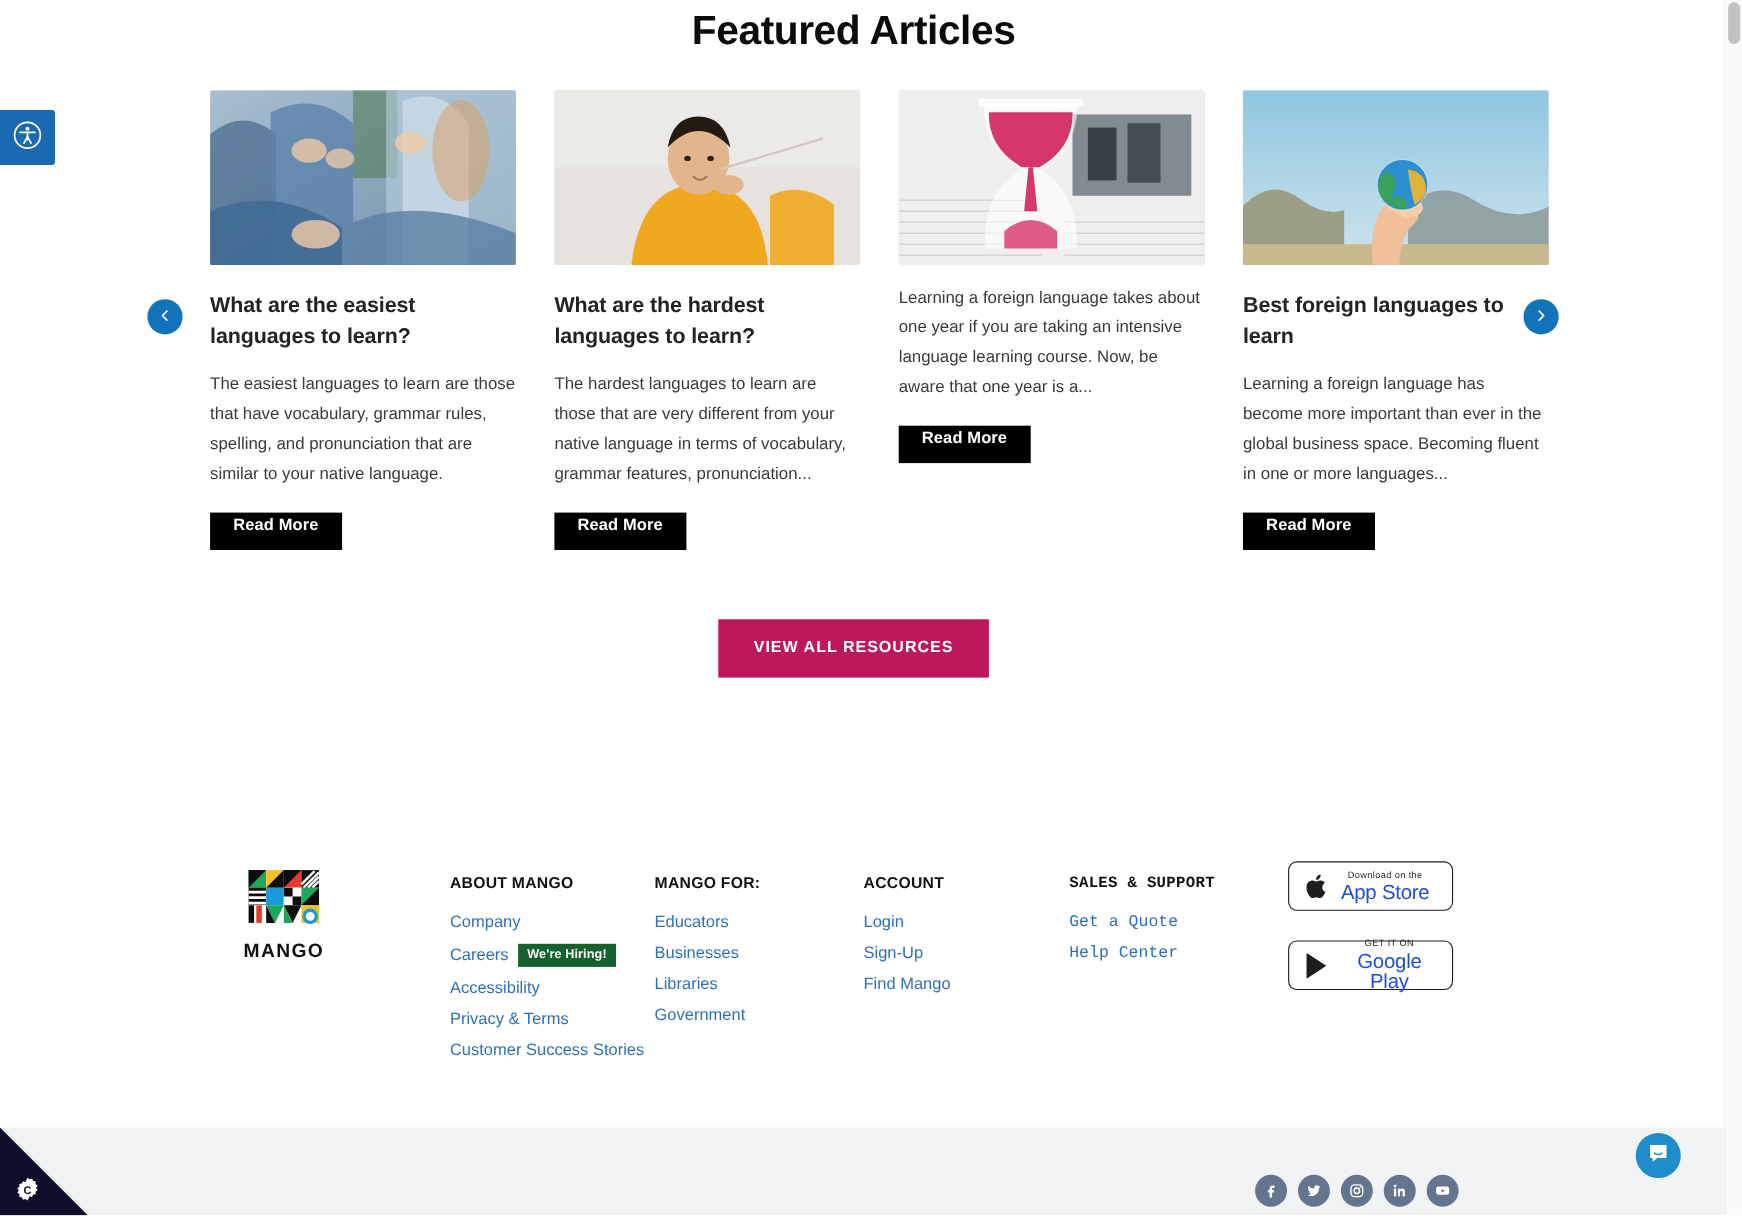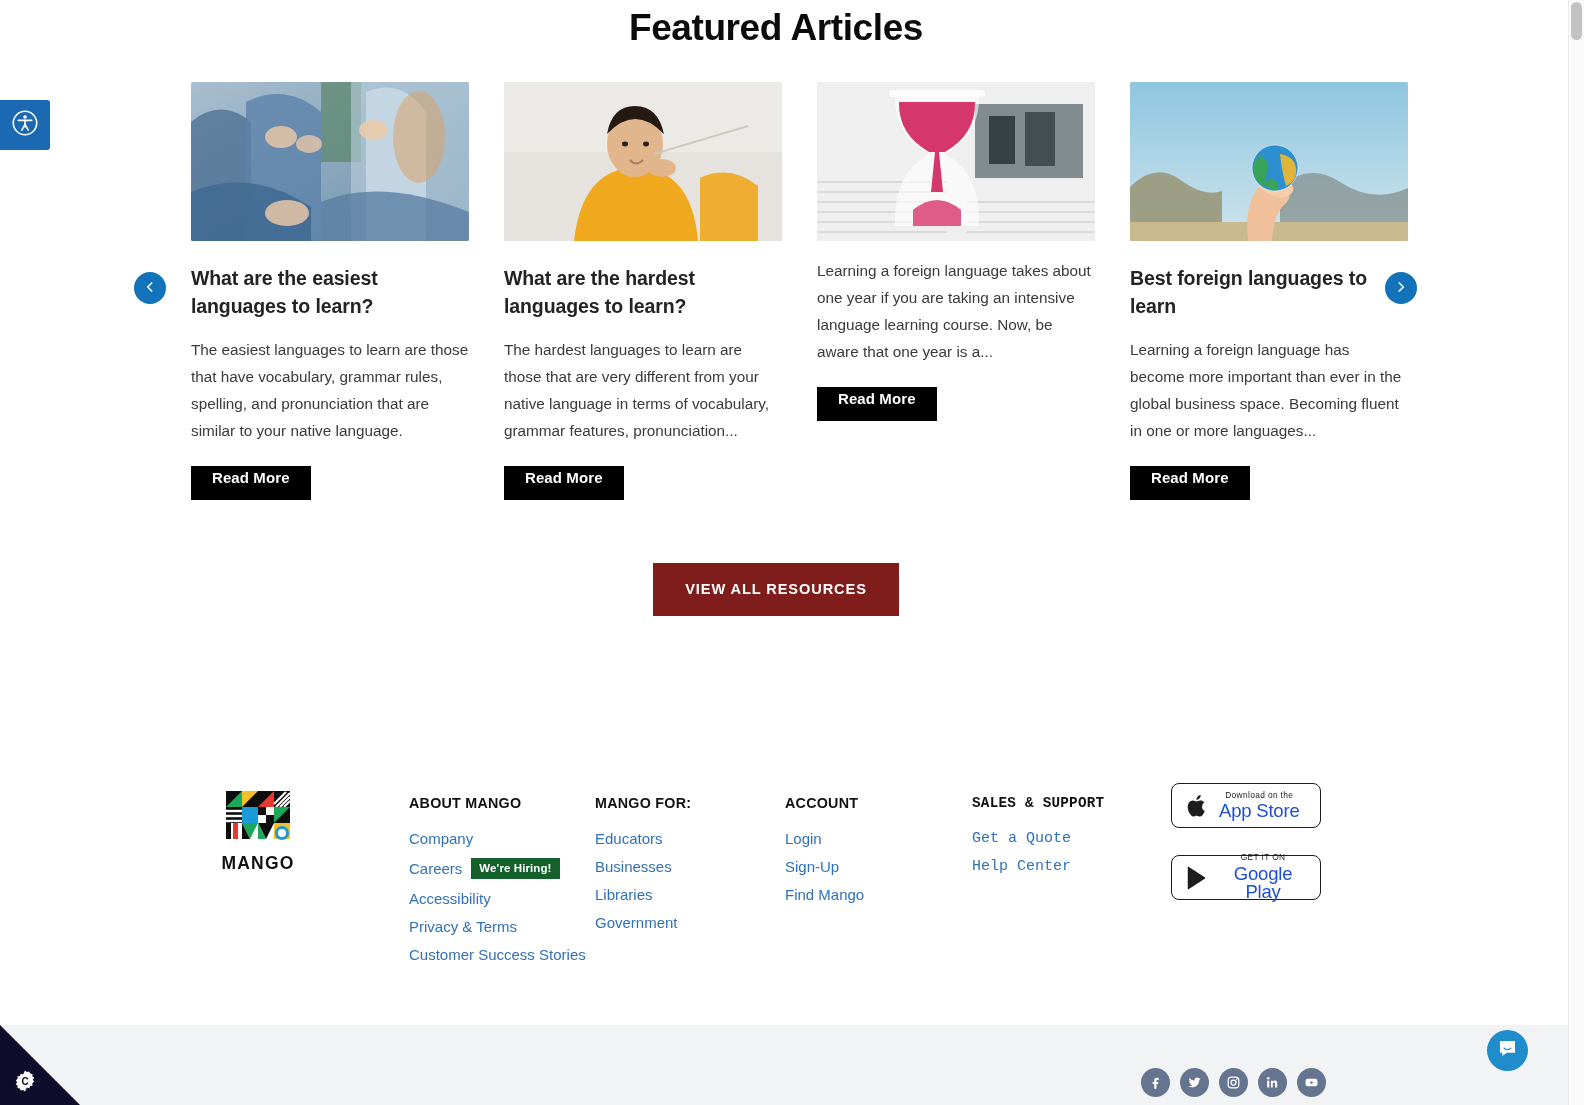--- a/index.html
+++ b/index.html
@@ -56,21 +56,21 @@
   }
   .read-more {
     display: inline-block; margin-top: 22px; background: #000; color: #fff;
     font-size: 15px; font-weight: 700; padding: 3px 21px 14px; border: none;
     cursor: pointer; letter-spacing: 0.1px;
   }
 
   
   .cta-wrap { position: absolute; left: 0; right: 16px; top: 563px; text-align: center; }
   .cta-btn {
-    display: inline-block; background: #7f1d1d; color: #fff; border: none;
+    display: inline-block; background: #be185d; color: #fff; border: none;
     font-size: 14.6px; font-weight: 700; letter-spacing: 0.9px;
     padding: 18px 32px 19px; cursor: pointer;
   }
 
   
   .footer { position: absolute; left: 0; top: 735px; width: 1568px; height: 290px; background: #fff; }
   .footer-inner { position: absolute; left: 191px; top: 0; width: 1172px; height: 290px; }
 
   .logo-block { position: absolute; left: 29px; top: 52px; width: 76px; text-align: center; }
   .logo-mark { width: 72px; height: 56px; }

